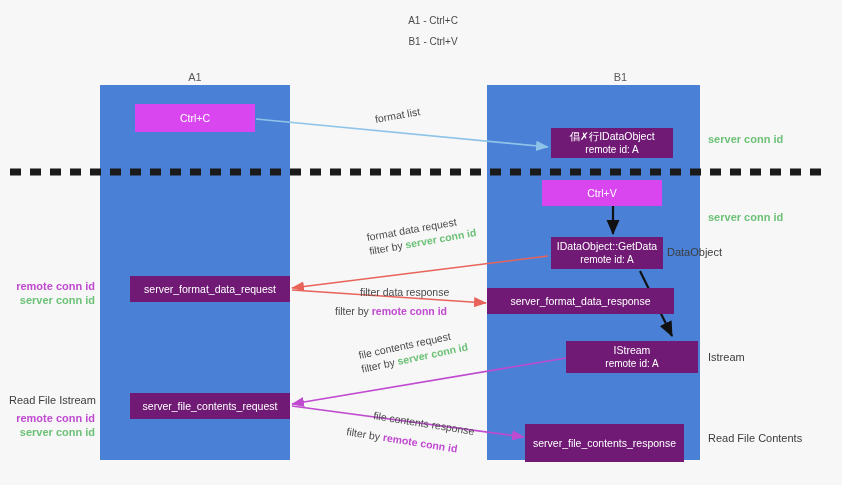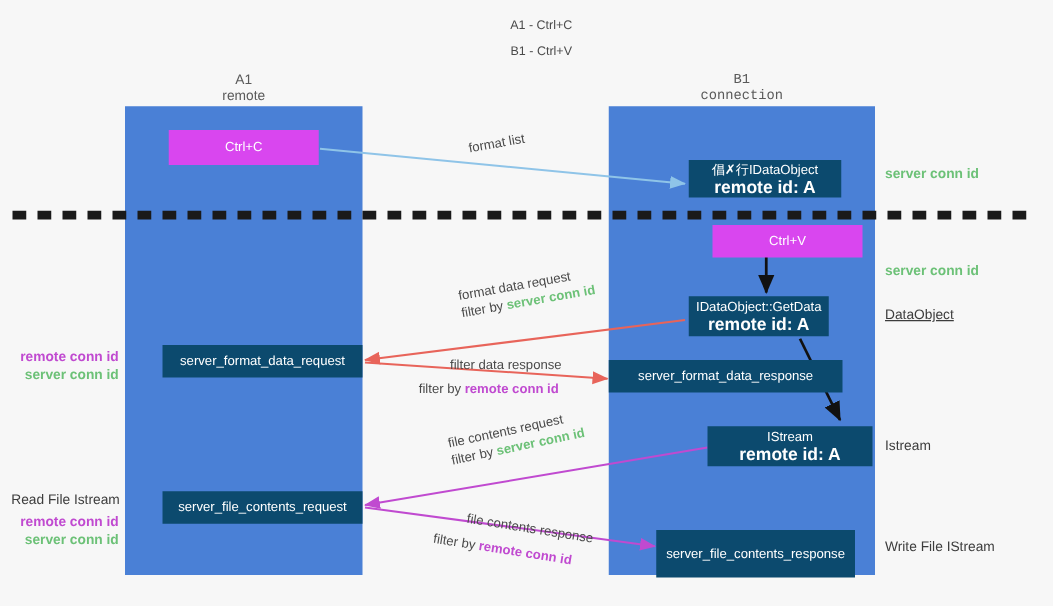--- a/index.html
+++ b/index.html
@@ -18,37 +18,37 @@
   
   .title{
     left:12px;top:10px;width:842px;text-align:center;
     font-size:10px;line-height:21px;color:#4a4a4a;
   }
 
   
   .colhead{
     text-align:center;font-size:11px;line-height:13px;color:#5a5a5a;
   }
-  .colhead .l1{display:block;}
+  .colhead .l1{display:block;margin-top:13px;}
   .colhead .l2{display:block;}
 
   
   .lane{background:#4a80d6;}
 
   
   .box{
     position:absolute;box-sizing:border-box;
     display:flex;flex-direction:column;
     align-items:center;justify-content:center;
     color:#ffffff;font-size:10.5px;line-height:13px;
     text-align:center;
   }
   .box.green{background:#d946ef;}
-  .box.orange{background:#0c4a6e;}
-  .box .b2{font-size:14px;font-weight:bold;}
+  .box.orange{background:#701a75;}
+  .box .b2{font-size:10px;}
 
   
   .slabel{font-size:11px;line-height:14px;color:#3c3c3c;}
   .green-t{color:#6cc177;font-weight:bold;}
   .mag-t{color:#c04ad0;font-weight:bold;}
 
   
   .cap{font-size:10.5px;line-height:14px;color:#4a4a4a;white-space:nowrap;}
   .cap b{font-weight:bold;}
   .rot-up{transform:rotate(-10deg);transform-origin:left center;}
@@ -62,21 +62,21 @@
 
   <div class="abs title">
     <div>A1 - Ctrl+C</div>
     <div>B1 - Ctrl+V</div>
   </div>
 
   <div class="abs colhead" style="left:100px;top:58px;width:190px;">
     <span class="l1">A1</span>
     <span class="l2">remote</span>
   </div>
-  <div class="abs colhead" style="left:487px;top:58px;width:213px;font-family:Liberation Mono, monospace;">
+  <div class="abs colhead" style="left:514px;top:58px;width:213px;">
     <span class="l1">B1</span>
     <span class="l2">connection</span>
   </div>
 
   <div class="abs lane" style="left:100px;top:85px;width:190px;height:375px;"></div>
   <div class="abs lane" style="left:487px;top:85px;width:213px;height:375px;"></div>
 
   <svg class="layer">
     <defs>
       <marker id="ar-blue" markerWidth="9" markerHeight="9" refX="7.5" refY="3.2" orient="auto" markerUnits="strokeWidth">
@@ -112,21 +112,21 @@
 
   <div class="box green" style="left:135px;top:104px;width:120px;height:28px;">
     <span class="b1">Ctrl+C</span>
   </div>
 
   <div class="box orange" style="left:551px;top:128px;width:122px;height:30px;">
     <span class="b1">倡✗行IDataObject</span>
     <span class="b2">remote id: A</span>
   </div>
 
-  <div class="box green" style="left:570px;top:180px;width:120px;height:26px;">
+  <div class="box green" style="left:542px;top:180px;width:120px;height:26px;">
     <span class="b1">Ctrl+V</span>
   </div>
 
   <div class="box orange" style="left:551px;top:237px;width:112px;height:32px;text-align:center;">
     <span class="b1">IDataObject::GetData</span>
     <span class="b2">remote id: A</span>
   </div>
 
   <div class="box orange" style="left:130px;top:276px;width:160px;height:26px;">
     <span class="b1">server_format_data_request</span>
@@ -176,25 +176,25 @@
     <div>file contents response</div>
     <div style="margin-top:6px;margin-left:-24px;">
       <span>filter by </span><b class="mag-t">remote conn id</b>
     </div>
   </div>
 
   <div class="abs slabel green-t" style="left:708px;top:132px;">server conn id</div>
 
   <div class="abs slabel green-t" style="left:708px;top:210px;">server conn id</div>
 
-  <div class="abs slabel" style="left:708px;top:245px;text-decoration:underline;">DataObject</div>
+  <div class="abs slabel" style="left:667px;top:245px;">DataObject</div>
 
   <div class="abs slabel" style="left:708px;top:350px;">Istream</div>
 
-  <div class="abs slabel" style="left:708px;top:431px;">Write File IStream</div>
+  <div class="abs slabel" style="left:708px;top:431px;">Read File Contents</div>
 
   <div class="abs" style="left:10px;top:279px;text-align:right;width:85px;">
     <div class="slabel mag-t">remote conn id</div>
     <div class="slabel green-t">server conn id</div>
   </div>
 
   <div class="abs slabel" style="left:9px;top:393px;">Read File Istream</div>
 
   <div class="abs" style="left:10px;top:411px;text-align:right;width:85px;">
     <div class="slabel mag-t">remote conn id</div>

